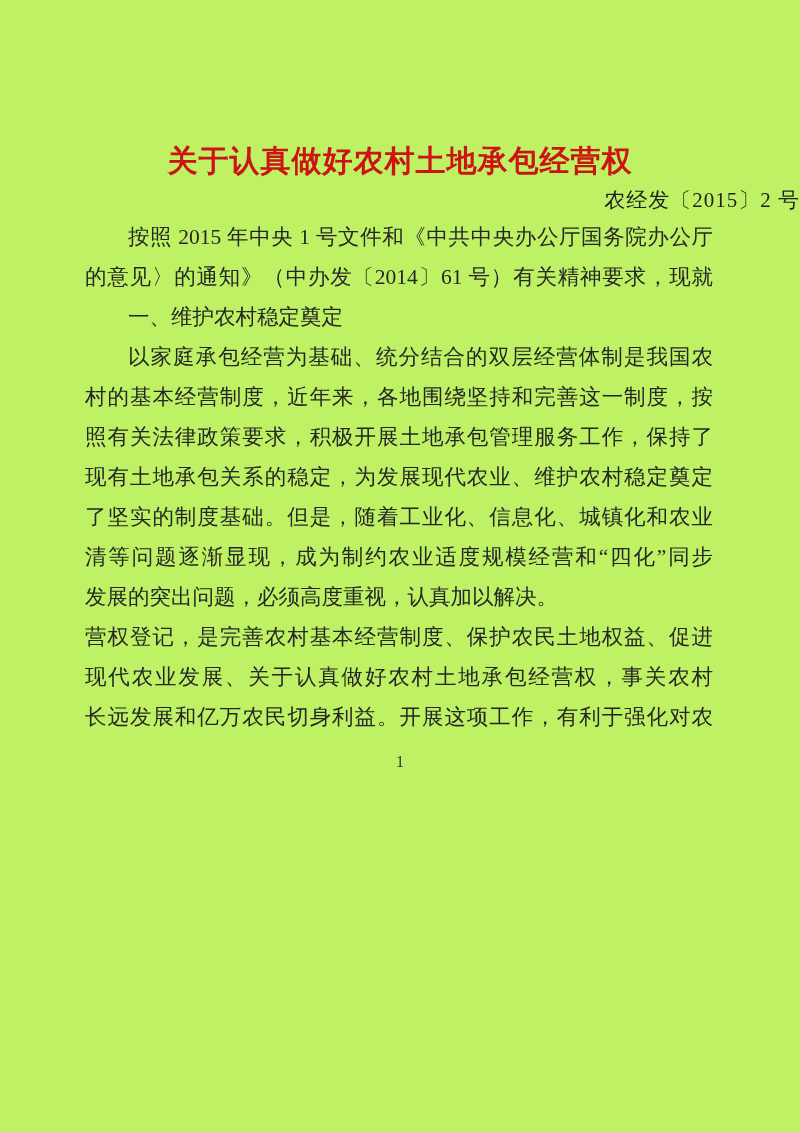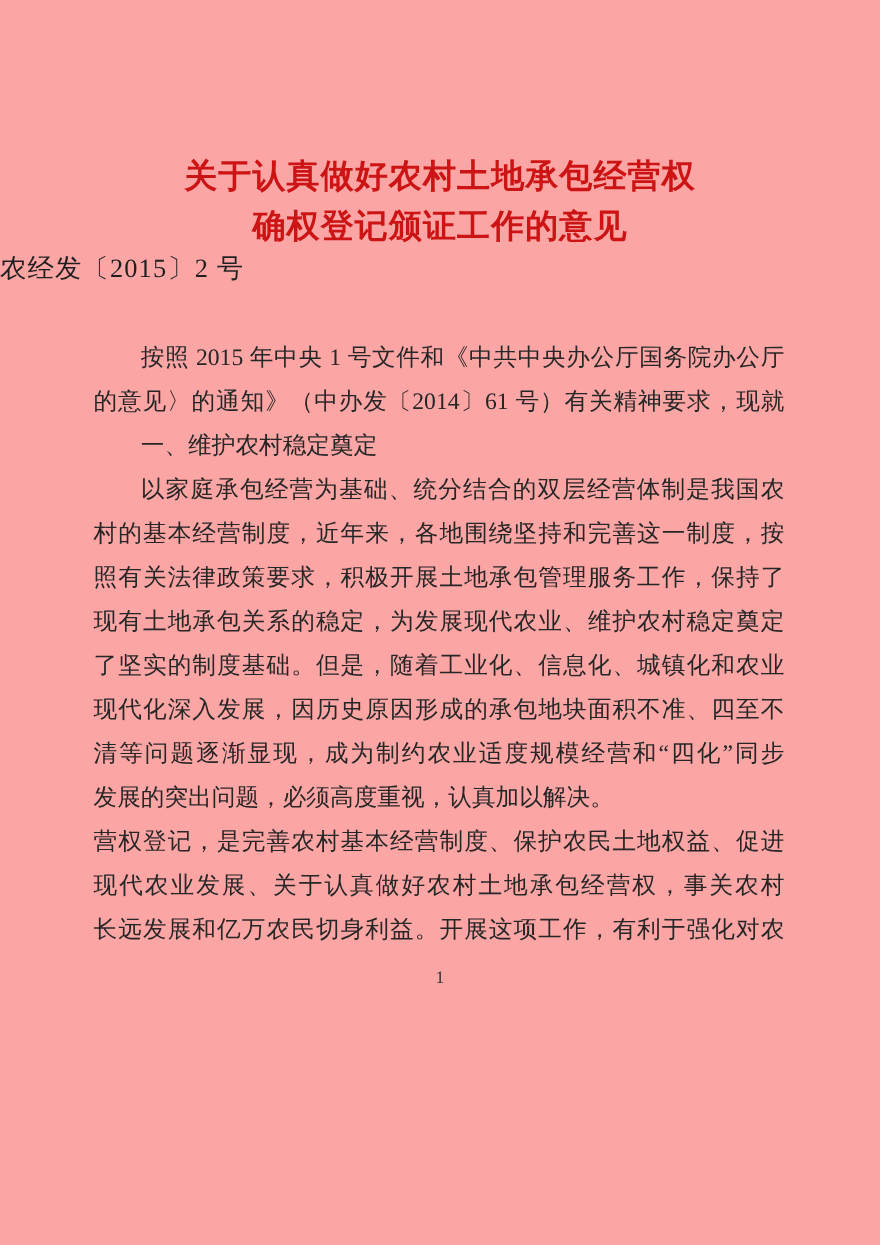--- a/index.html
+++ b/index.html
@@ -10,46 +10,45 @@
   body {
     width: 800px;
     height: 1132px;
     overflow: hidden;
     font-family: "Liberation Serif", serif;
   }
   .page {
     position: relative;
     width: 800px;
     height: 1132px;
-    background: #fca5a5;
+    background: #bef264;
     box-sizing: border-box;
     padding-top: 138px;
   }
   .doc-title {
     text-align: center;
     font-family: "Liberation Sans", sans-serif;
     font-weight: bold;
     font-size: 30px;
     line-height: 45px;
     color: #cc1414;
     letter-spacing: 1px;
   }
   .doc-title .title-line {
     display: block;
   }
   .doc-number {
-    text-align: left;
-    font-size: 24px;
+    text-align: right;
+    font-size: 21px;
     line-height: 34px;
     color: #1f1f1f;
     letter-spacing: 1px;
   }
   .doc-body {
     margin-left: 85px;
-    margin-top: 43px;
     width: 628px;
     font-size: 21.5px;
     line-height: 40px;
     color: #262626;
   }
   .doc-body .line {
     display: block;
   }
   .doc-body .line.indent {
     text-indent: 2em;
@@ -66,35 +65,33 @@
     color: #333333;
   }
 </style>
 </head>
 <body>
 
 <div class="page">
 
   <h1 class="doc-title" style="margin:0;">
     <span class="title-line">关于认真做好农村土地承包经营权</span>
-    <span class="title-line">确权登记颁证工作的意见</span>
   </h1>
 
   <div class="doc-number">农经发〔2015〕2 号</div>
 
   <div class="doc-body">
       <div class="line indent fill">按照 2015 年中央 1 号文件和《中共中央办公厅国务院办公厅</div>
       <div class="line fill">的意见〉的通知》（中办发〔2014〕61 号）有关精神要求，现就</div>
       <div class="line indent">一、维护农村稳定奠定</div>
       <div class="line indent fill">以家庭承包经营为基础、统分结合的双层经营体制是我国农</div>
       <div class="line fill">村的基本经营制度，近年来，各地围绕坚持和完善这一制度，按</div>
       <div class="line fill">照有关法律政策要求，积极开展土地承包管理服务工作，保持了</div>
       <div class="line fill">现有土地承包关系的稳定，为发展现代农业、维护农村稳定奠定</div>
       <div class="line fill">了坚实的制度基础。但是，随着工业化、信息化、城镇化和农业</div>
-      <div class="line fill">现代化深入发展，因历史原因形成的承包地块面积不准、四至不</div>
       <div class="line fill">清等问题逐渐显现，成为制约农业适度规模经营和“四化”同步</div>
       <div class="line">发展的突出问题，必须高度重视，认真加以解决。</div>
       <div class="line fill">营权登记，是完善农村基本经营制度、保护农民土地权益、促进</div>
       <div class="line fill">现代农业发展、关于认真做好农村土地承包经营权，事关农村</div>
       <div class="line fill">长远发展和亿万农民切身利益。开展这项工作，有利于强化对农</div>
     </div>
 
   <div class="page-number">1</div>
 
 </div>

